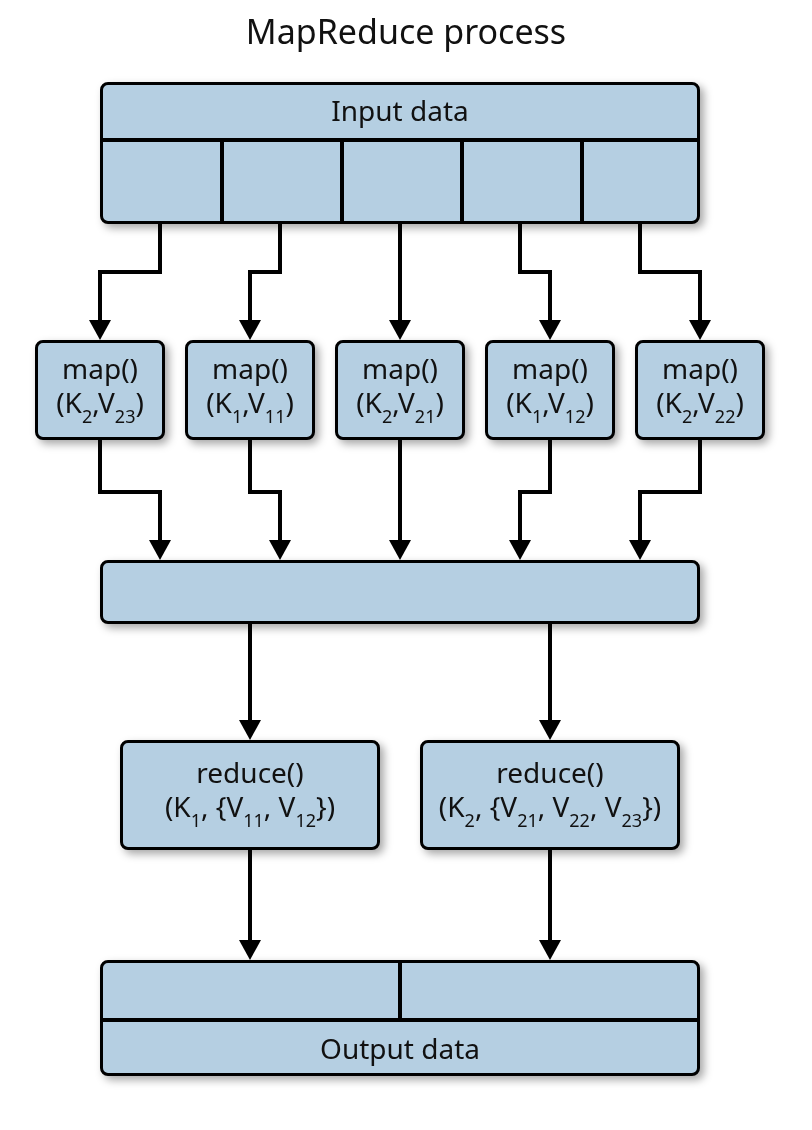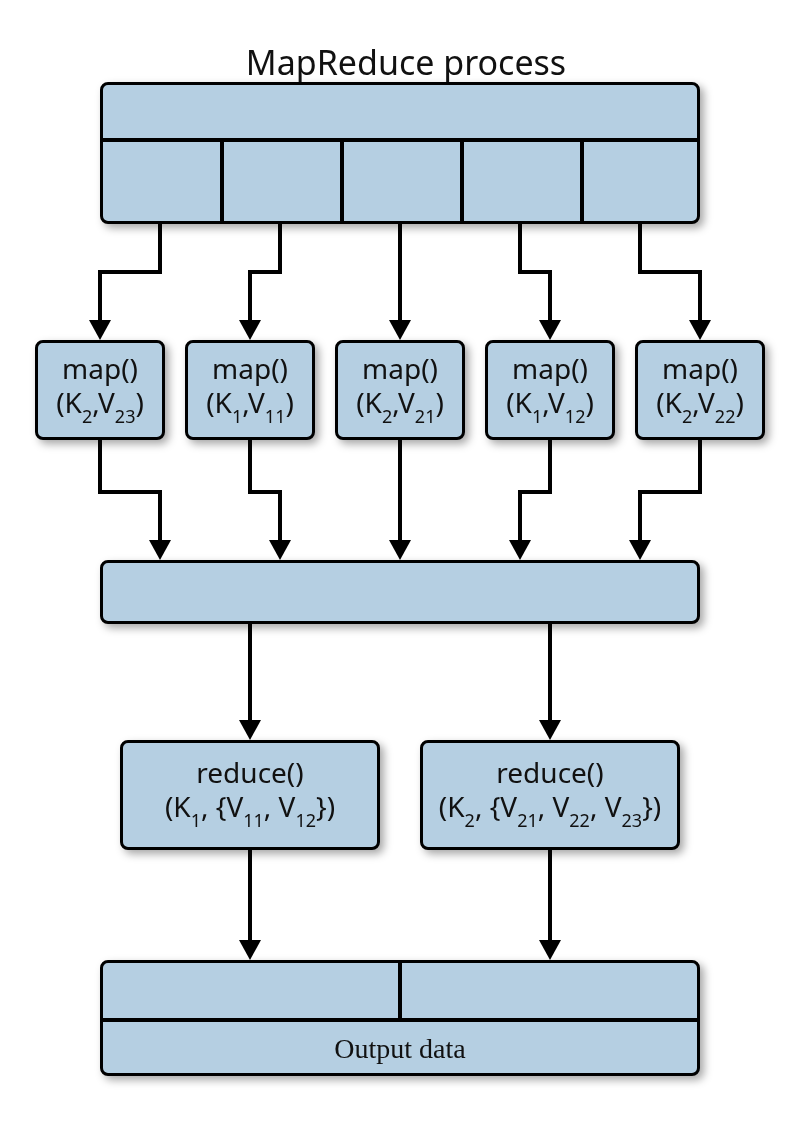--- a/index.html
+++ b/index.html
@@ -16,21 +16,20 @@
     height: 1130px;
   }
   .title {
     position: absolute;
     top: 8px;
     left: 0;
     width: 812px;
     text-align: center;
     font-size: 34px;
     color: #111;
-    margin-top: 31px;
   }
   .box {
     position: absolute;
     background: #b5cfe2;
     border: 3.5px solid #000;
     border-radius: 8px;
     box-sizing: border-box;
     box-shadow: 4px 4px 8px rgba(0,0,0,0.35);
   }
   .label {
@@ -72,20 +71,21 @@
 
   <div class="title">MapReduce process</div>
 
   <div class="box" style="left:100px; top:82px; width:600px; height:142px;"></div>
   <div class="hline" style="left:100px; top:138px; width:600px;"></div>
 
   <div class="vline" style="left:220px; top:138px; height:86px;"></div>
   <div class="vline" style="left:340px; top:138px; height:86px;"></div>
   <div class="vline" style="left:460px; top:138px; height:86px;"></div>
   <div class="vline" style="left:580px; top:138px; height:86px;"></div>
+  <div class="label" style="left:100px; top:94px; width:600px;">Input data</div>
 
   <div class="vline" style="left:158px; top:224px; height:46px;"></div>
   <div class="hline" style="left:98px; top:270px; width:63.5px;"></div>
   <div class="vline" style="left:98px; top:270px; height:52px;"></div>
   <div class="arrowhead" style="left:89px; top:320px;"></div>
 
   <div class="vline" style="left:278px; top:224px; height:46px;"></div>
   <div class="hline" style="left:248px; top:270px; width:33.5px;"></div>
   <div class="vline" style="left:248px; top:270px; height:52px;"></div>
   <div class="arrowhead" style="left:239px; top:320px;"></div>
@@ -173,15 +173,15 @@
   </div>
 
   <div class="vline" style="left:248px; top:850px; height:92px;"></div>
   <div class="arrowhead" style="left:239px; top:940px;"></div>
   <div class="vline" style="left:548px; top:850px; height:92px;"></div>
   <div class="arrowhead" style="left:539px; top:940px;"></div>
 
   <div class="box" style="left:100px; top:960px; width:600px; height:116px;"></div>
   <div class="hline" style="left:100px; top:1018px; width:600px;"></div>
   <div class="vline" style="left:398px; top:960px; height:58px;"></div>
-  <div class="label" style="left:100px; top:1032px; width:600px;font-family:Liberation Serif, serif;">Output data</div>
+  <div class="label" style="left:100px; top:1032px; width:600px;">Output data</div>
 
 </div>
 
 </body></html>

